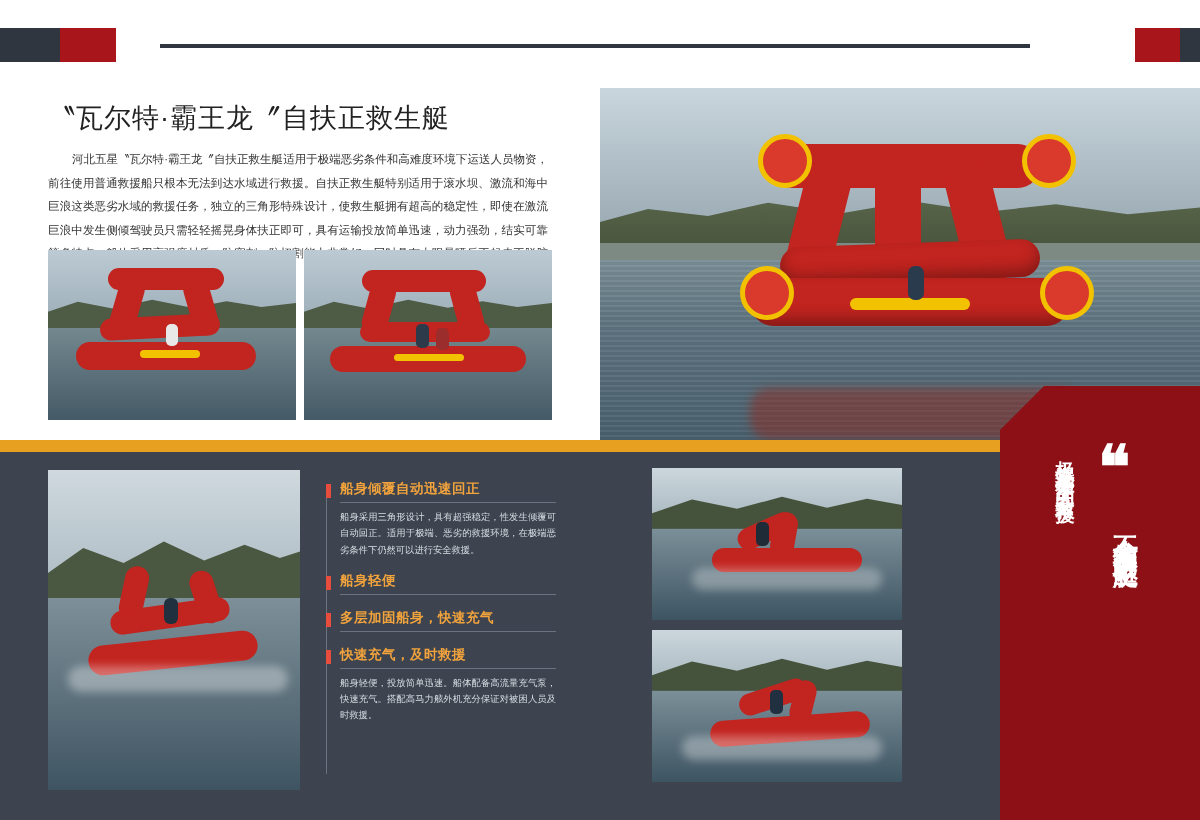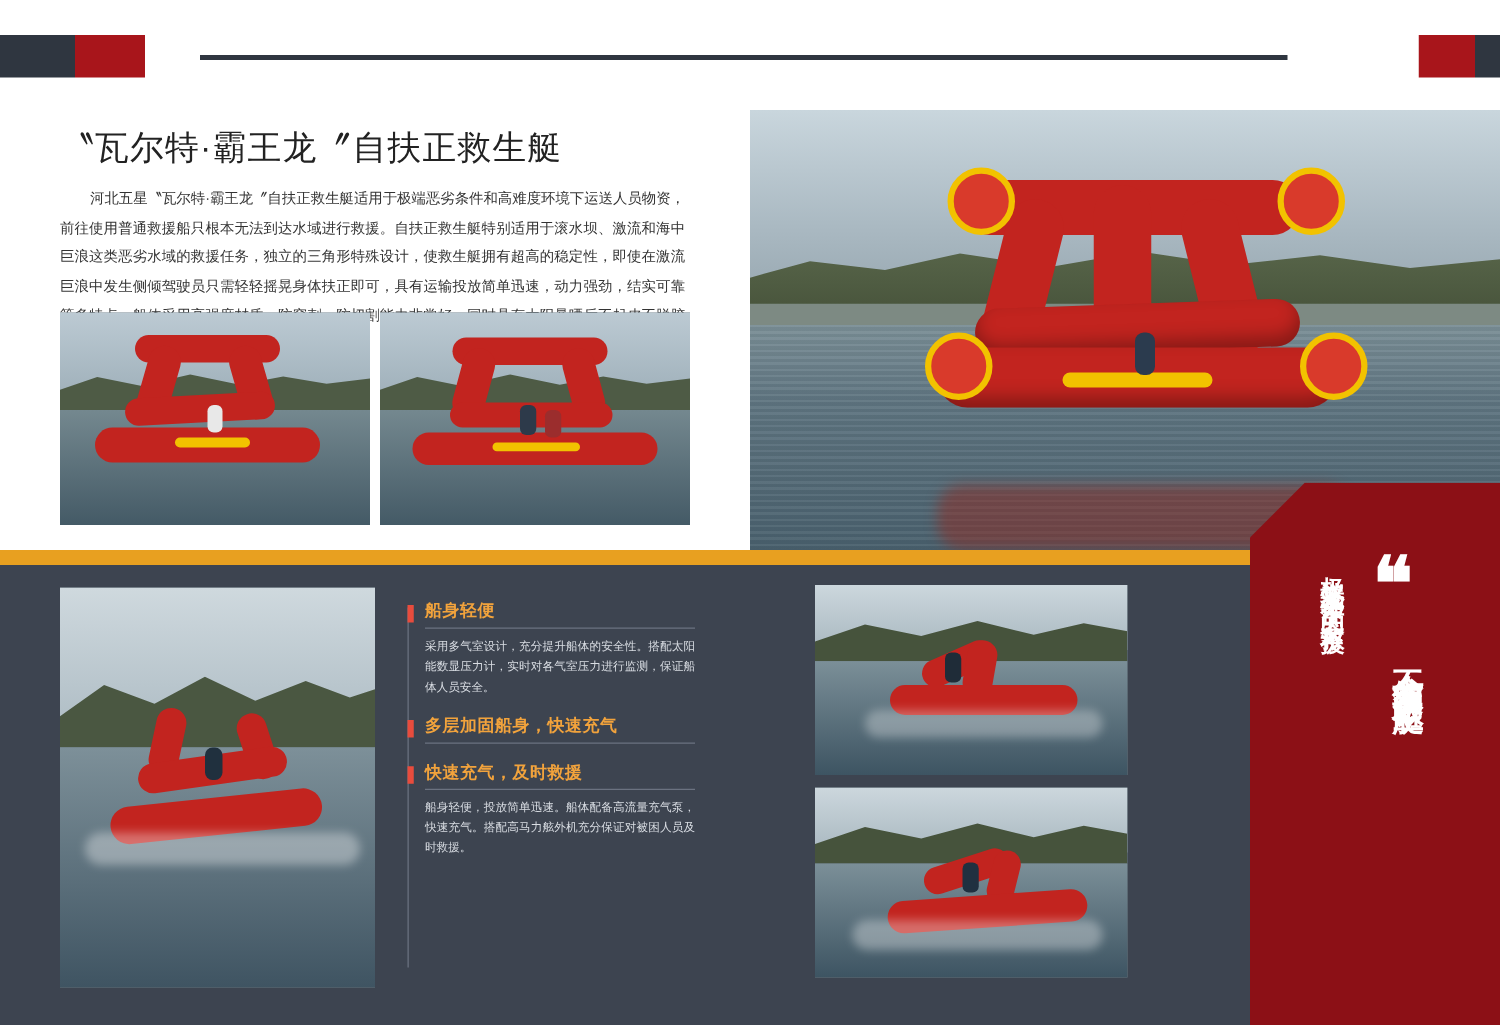--- a/index.html
+++ b/index.html
@@ -235,26 +235,31 @@
     <div class="cb cb4"></div>
     <div class="cb cb2"></div>
     <div class="cb cb1"></div>
     <div class="cp"></div>
     <div class="foam"></div>
   </div>
 
   <div class="feat-rail"></div>
   <div class="features">
 
+    <div class="feat">
+      <div class="tick"></div>
+      <div class="ttl">船身倾覆自动迅速回正</div>
+      <div class="rule"></div>
+      <div class="txt">船身采用三角形设计，具有超强稳定，性发生倾覆可自动回正。适用于极端、恶劣的救援环境，在极端恶劣条件下仍然可以进行安全救援。</div>
+    </div>
 
     <div class="feat">
       <div class="tick"></div>
       <div class="ttl">船身轻便</div>
       <div class="rule"></div>
-      <div class="txt">采用多气室设计，充分提升船体的安全性。搭配太阳能数显压力计，实时对各气室压力进行监测，保证船体人员安全。</div>
     </div>
 
     <div class="feat">
       <div class="tick"></div>
       <div class="ttl">多层加固船身，快速充气</div>
       <div class="rule"></div>
     </div>
 
     <div class="feat">
       <div class="tick"></div>

